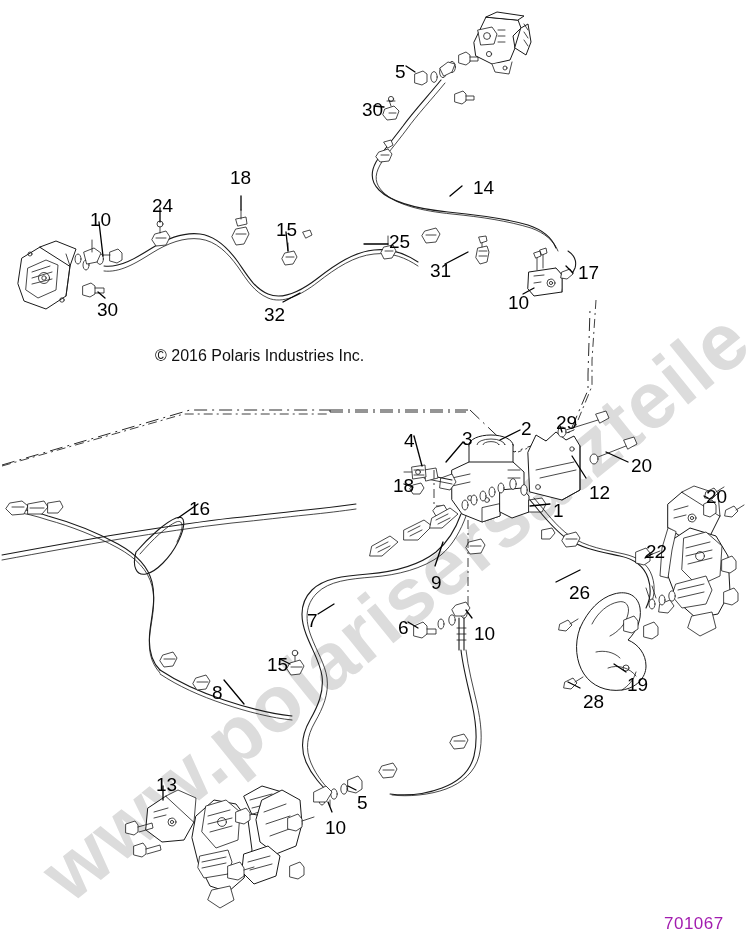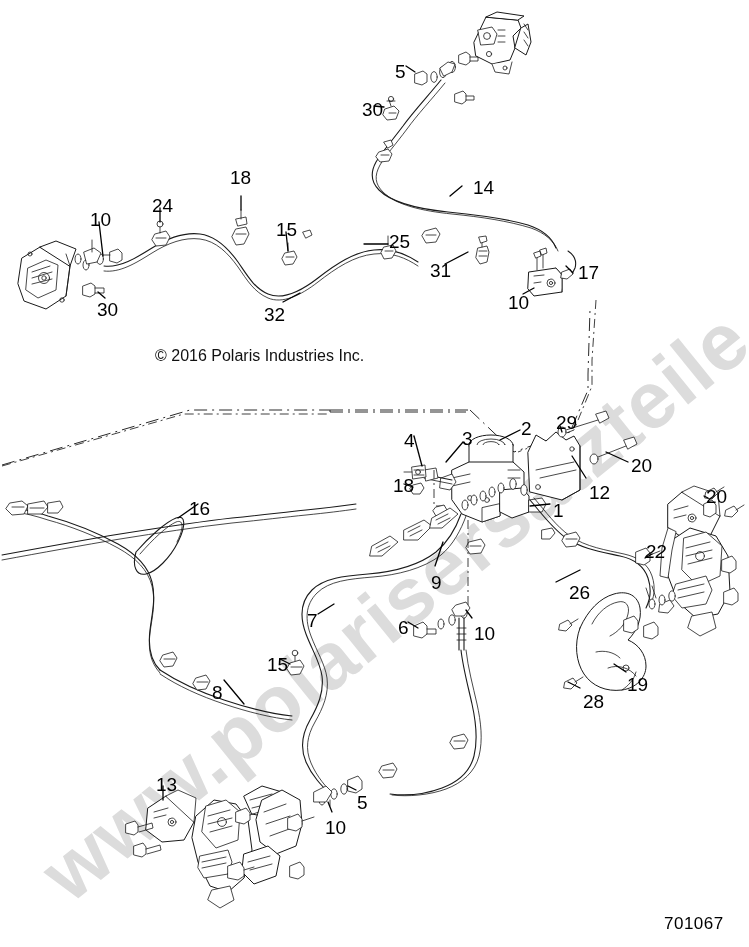--- a/index.html
+++ b/index.html
@@ -60,21 +60,21 @@
     font-size:16px;
     color:#111111;
     white-space:nowrap;
   }
   #partnumber{
     position:absolute;
     left:664px;top:914px;
     z-index:20;
     font-family:"Liberation Sans",sans-serif;
     font-size:17px;
-    color:#000000;
+    color:#a21caf;
     letter-spacing:0.5px;
   }
 </style>
 </head>
 <body>
 
 <div id="page">
 
   <svg id="watermark" viewBox="0 0 749 947" xmlns="http://www.w3.org/2000/svg">
     <text transform="translate(70,905) rotate(-39)">www.polarisersatzteile.de</text>

